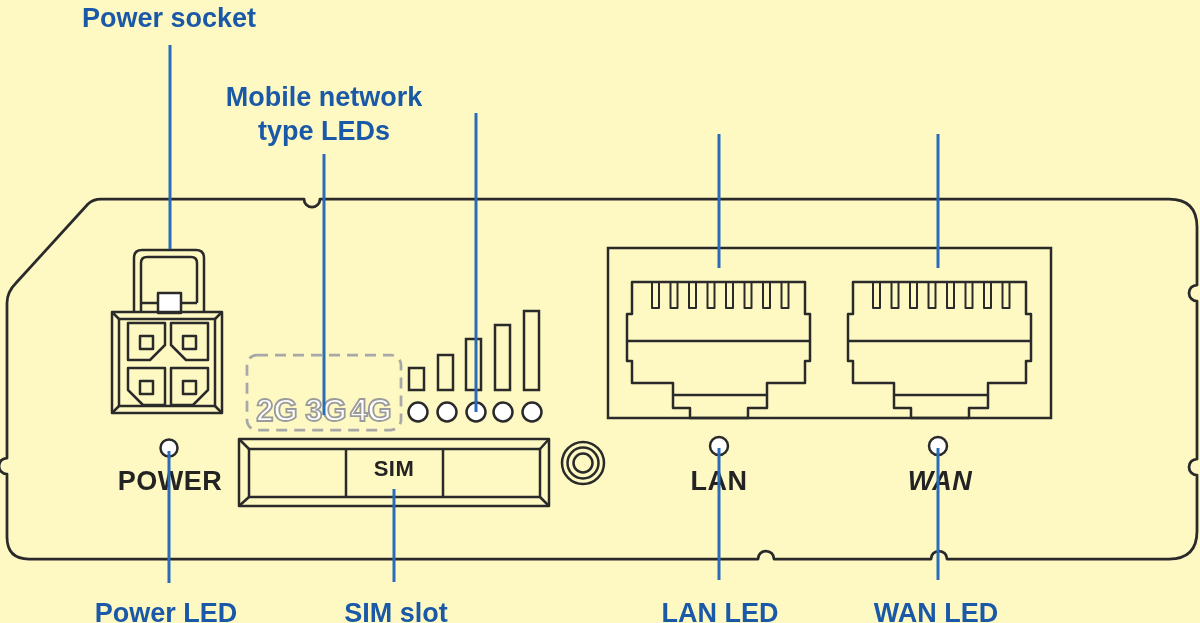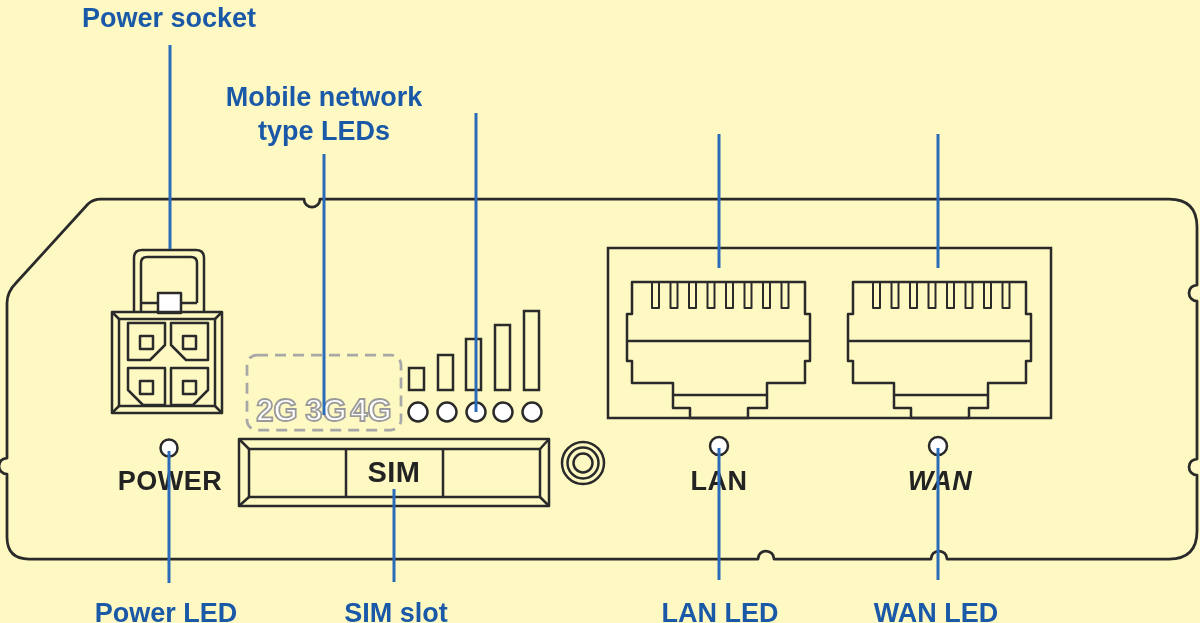--- a/index.html
+++ b/index.html
@@ -3,21 +3,21 @@
 <meta charset="utf-8">
 <style>
   html,body{margin:0;padding:0;background:#fff;}
   #stage{position:relative;width:1200px;height:623px;background:#fef9c3;overflow:hidden;
          font-family:"Liberation Sans",sans-serif;}
   .callout{position:absolute;transform:translateX(-50%);text-align:center;
            color:#1a58a8;font:700 27px/1.26 "Liberation Sans",sans-serif;
            white-space:pre-line;letter-spacing:0;}
   .panel-text{position:absolute;transform:translateX(-50%);color:#232323;
               font:700 27px "Liberation Sans",sans-serif;letter-spacing:.5px;}
-  .panel-text.sim{font-size:29px;}
+  .panel-text.sim{font-size:22px;}
   svg#drawing{position:absolute;left:0;top:0;z-index:5;}
   .callout{z-index:2;}
   .panel-text{z-index:1;}
 </style>
 </head>
 <body>
 
 <div id="stage">
 
   <div class="callout" style="left:169px;top:1px;">Power socket</div>

